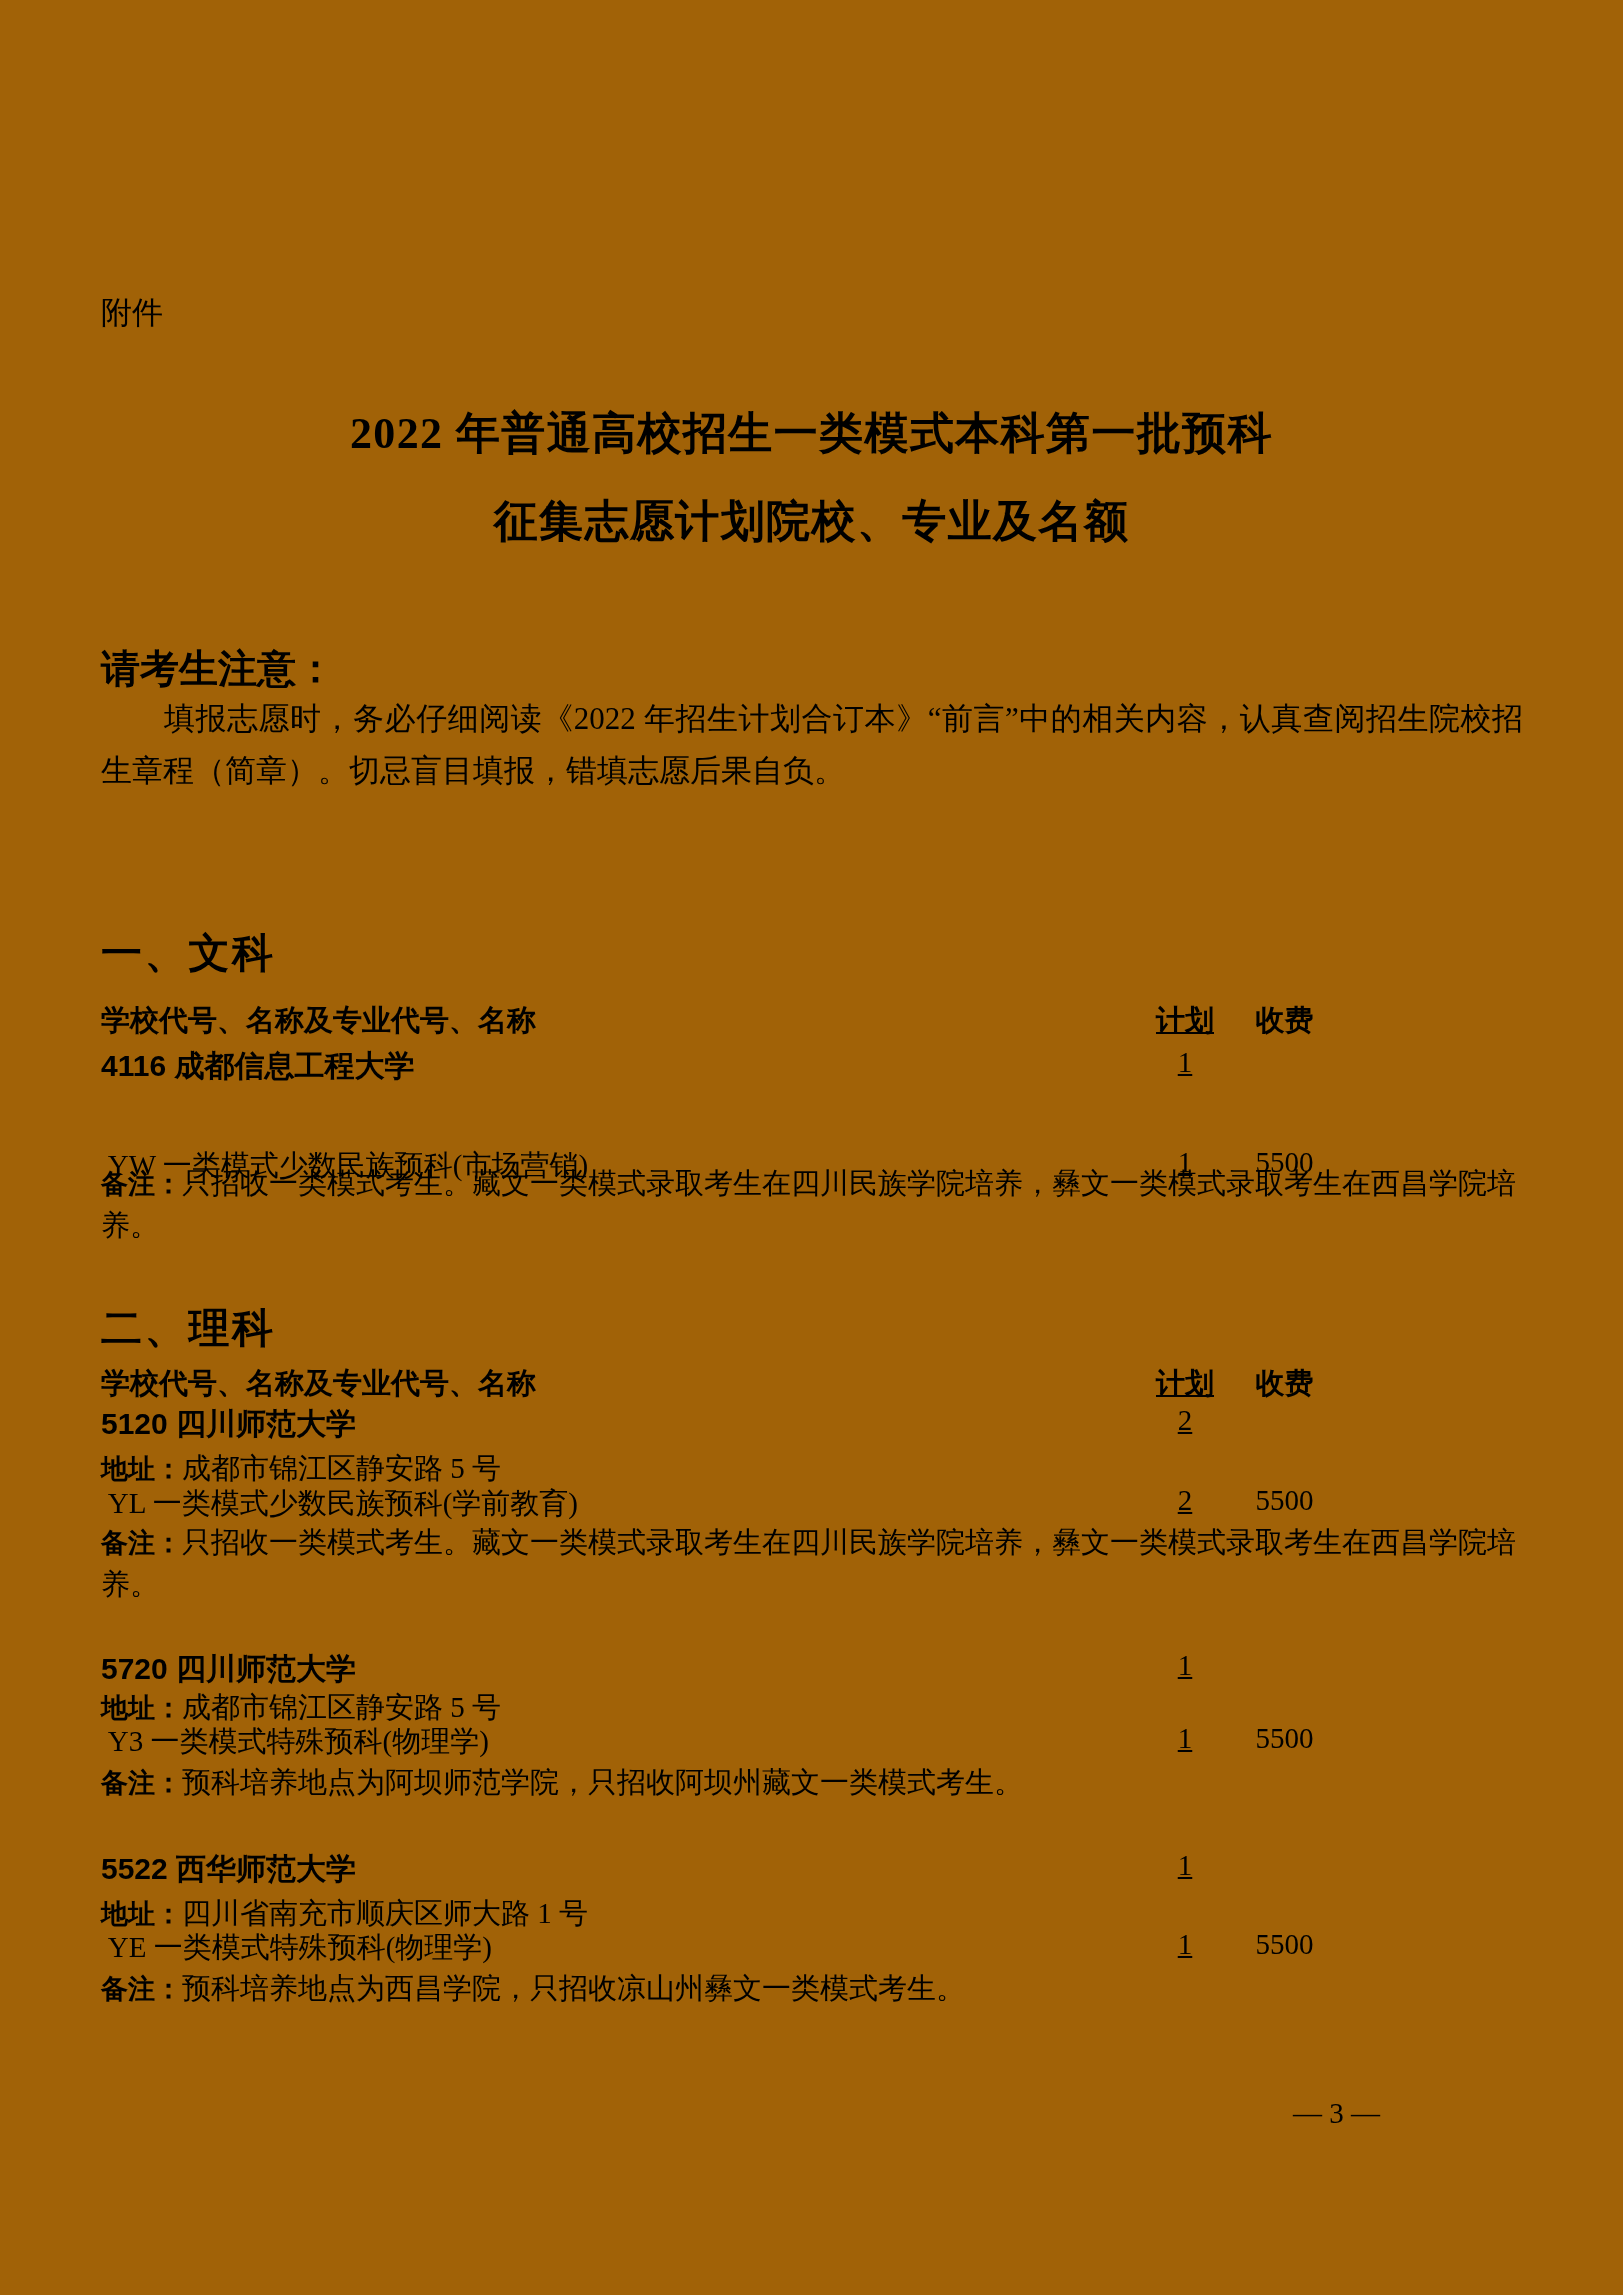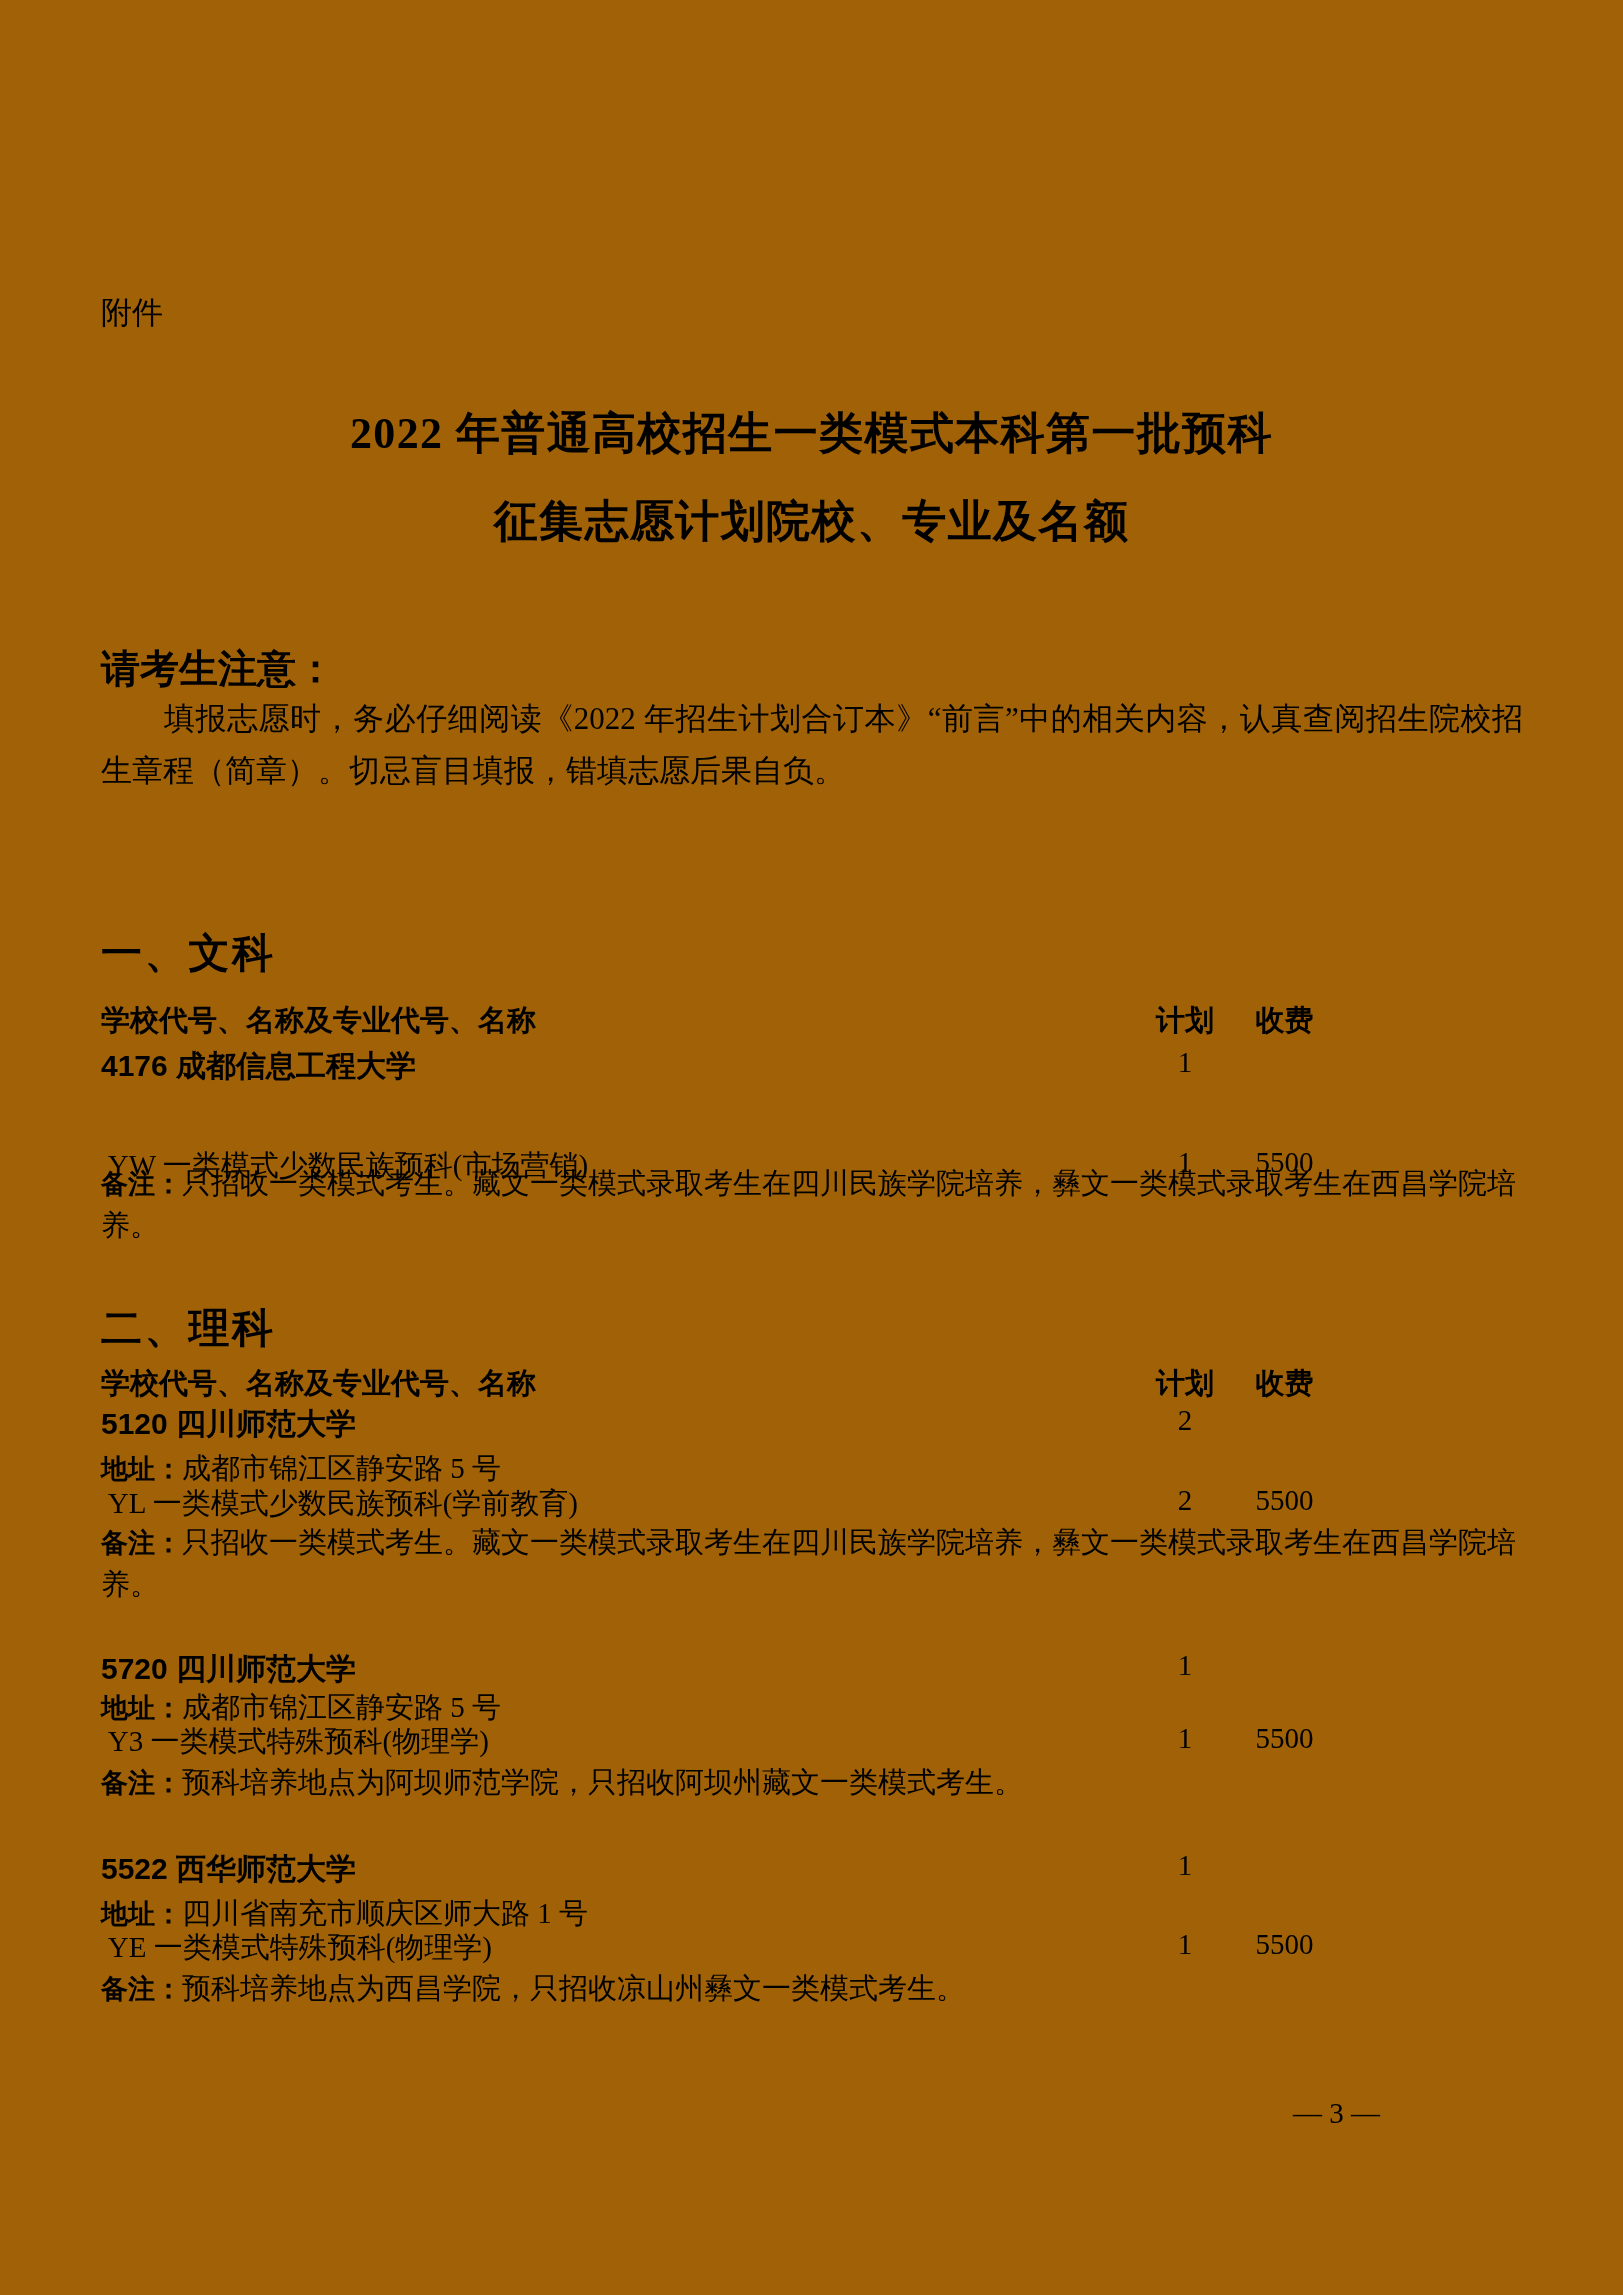--- a/index.html
+++ b/index.html
@@ -38,21 +38,21 @@
   .section-heading {
     left: 101px;
     font-size: 41px; font-weight: 700;
     letter-spacing: 2.7px;
   }
   .row { position: absolute; left: 101px; width: 1422px; }
   .tbl-header { font-size: 29px; font-weight: 700; }
   .school-row { font-size: 30px; font-weight: 700; }
   .plan-col {
     position: absolute; left: 1050px; top: 0;
-    width: 68px; text-align: center;
+    width: 68px; text-align: center; text-decoration: underline;
   }
   .fee-col {
     position: absolute; left: 1139px; top: 0;
     width: 89px; text-align: center;
   }
   .num {
     font-family: "Liberation Serif", "DejaVu Serif", serif;
     font-weight: 400; font-size: 29px;
   }
   .addr-row, .note-row { font-size: 29px; line-height: 41px; }
@@ -81,21 +81,21 @@
 
   <div class="abs section-heading sans" style="top:926px;">一、文科</div>
 
   <div class="row tbl-header sans" style="top:1001px;">
     <span>学校代号、名称及专业代号、名称</span>
     <span class="plan-col">计划</span>
     <span class="fee-col">收费</span>
   </div>
 
   <div class="row school-row sans" style="top:1046px;">
-    <span>4176 成都信息工程大学</span>
+    <span>4116 成都信息工程大学</span>
     <span class="plan-col num">1</span>
   </div>
   <div class="row major-row serif" style="top:1125px;margin-top:21px;">
     <span>YW 一类模式少数民族预科(市场营销)</span>
     <span class="plan-col num">1</span>
     <span class="fee-col num">5500</span>
   </div>
   <div class="row note-row serif" style="top:1163px;">
     <span class="inline-label">备注：</span><span>只招收一类模式考生。藏文一类模式录取考生在四川民族学院培养，彝文一类模式录取考生在西昌学院培养。</span>
   </div>

